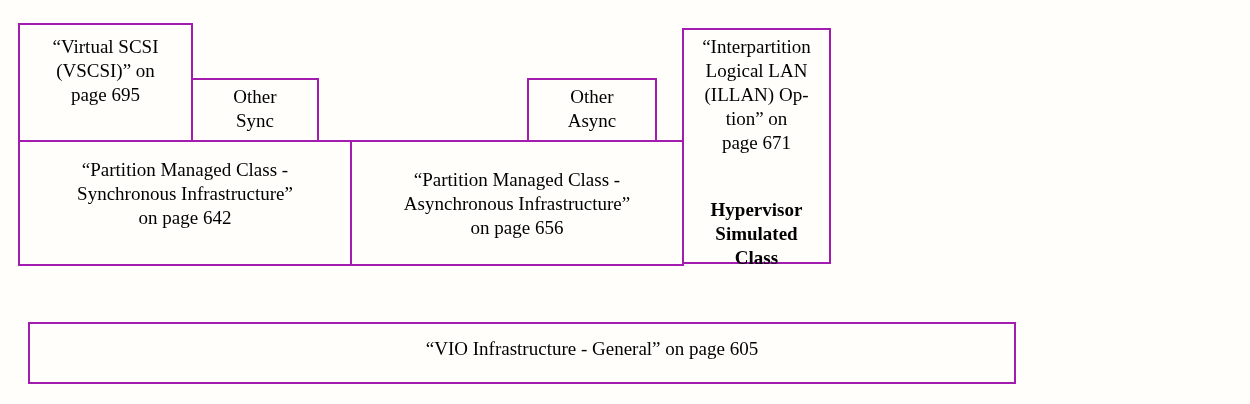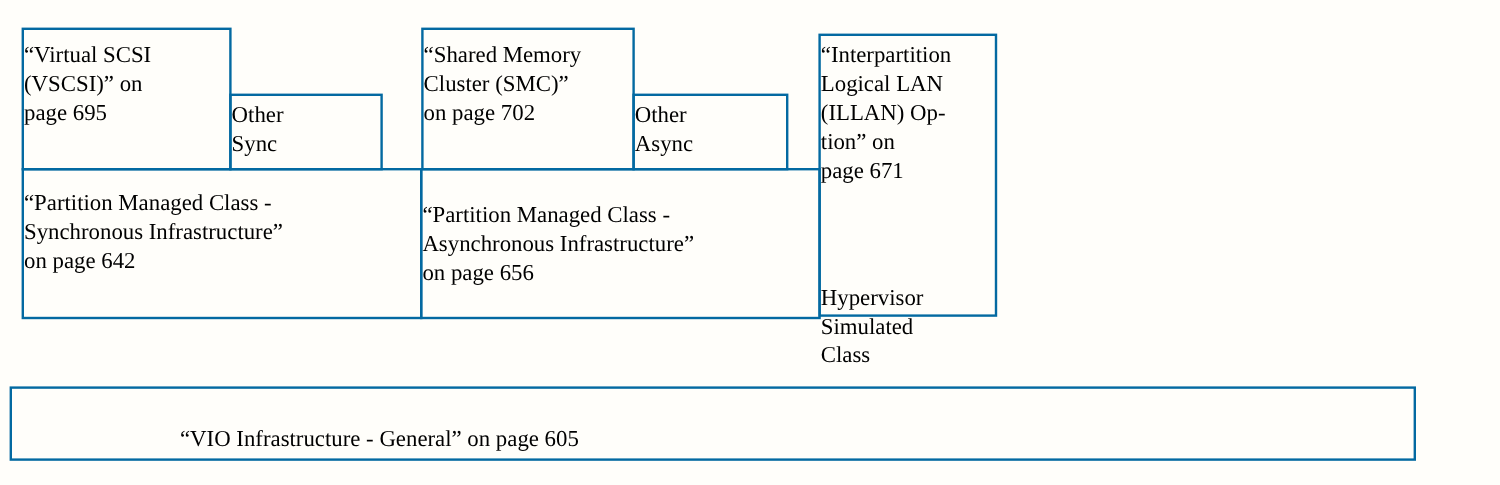--- a/index.html
+++ b/index.html
@@ -7,63 +7,58 @@
     position:relative;
     width:1250px;height:404px;
     background:#fffefa;
     font-family:"Liberation Serif", serif;
     color:#000;
     overflow:hidden;
   }
   .bx{
     position:absolute;
     box-sizing:border-box;
-    border:2px solid #0369a1;
+    border:2px solid #a21caf;
     background:transparent;
-    text-align:left;
+    text-align:center;
   }
   .txt{
     white-space:pre-line;
     font-size:19px;
     line-height:24px;
     color:#000;
   }
   
   .b-vscsi      {left:18px;  top:23px;  width:175px;  height:119px; padding-top:10px;}
   .b-othersync  {left:191px; top:78px;  width:128px;  height:64px;  padding-top:5px;}
   .b-smc        {left:351px; top:23px;  width:178px;  height:119px; padding-top:10px;}
   .b-otherasync {left:527px; top:78px;  width:130px;  height:64px;  padding-top:5px;}
   .b-illan      {left:682px; top:28px;  width:149px;  height:236px; padding-top:5px;}
-  .b-illan .second-block{margin-top:82px;}
+  .b-illan .second-block{margin-top:43px;font-weight:bold;}
   .b-syncinfra  {left:18px;  top:140px; width:334px;  height:126px; padding-top:16px;}
   .b-asyncinfra {left:350px; top:140px; width:334px;  height:126px; padding-top:26px;}
   .b-pmcgen     {left:18px;  top:264px; width:666px;  height:60px;  padding-top:11px;}
-  .b-vio        {left:8px;  top:322px; width:1172px; height:62px;  padding-top:31px; padding-left:140px;}
+  .b-vio        {left:28px;  top:322px; width:988px; height:62px;  padding-top:13px; padding-left:140px;}
 </style>
 </head>
 <body>
 
 <div class="canvas">
 
   <div class="bx b-vscsi">
     <div class="txt">“Virtual SCSI
 (VSCSI)” on
 page 695</div>
   </div>
 
   <div class="bx b-othersync">
     <div class="txt">Other
 Sync</div>
   </div>
 
-  <div class="bx b-smc">
-    <div class="txt">“Shared Memory
-Cluster (SMC)”
-on page 702</div>
-  </div>
 
   <div class="bx b-otherasync">
     <div class="txt">Other
 Async</div>
   </div>
 
   <div class="bx b-illan">
     <div class="txt">“Interpartition
 Logical LAN
 (ILLAN) Op-

